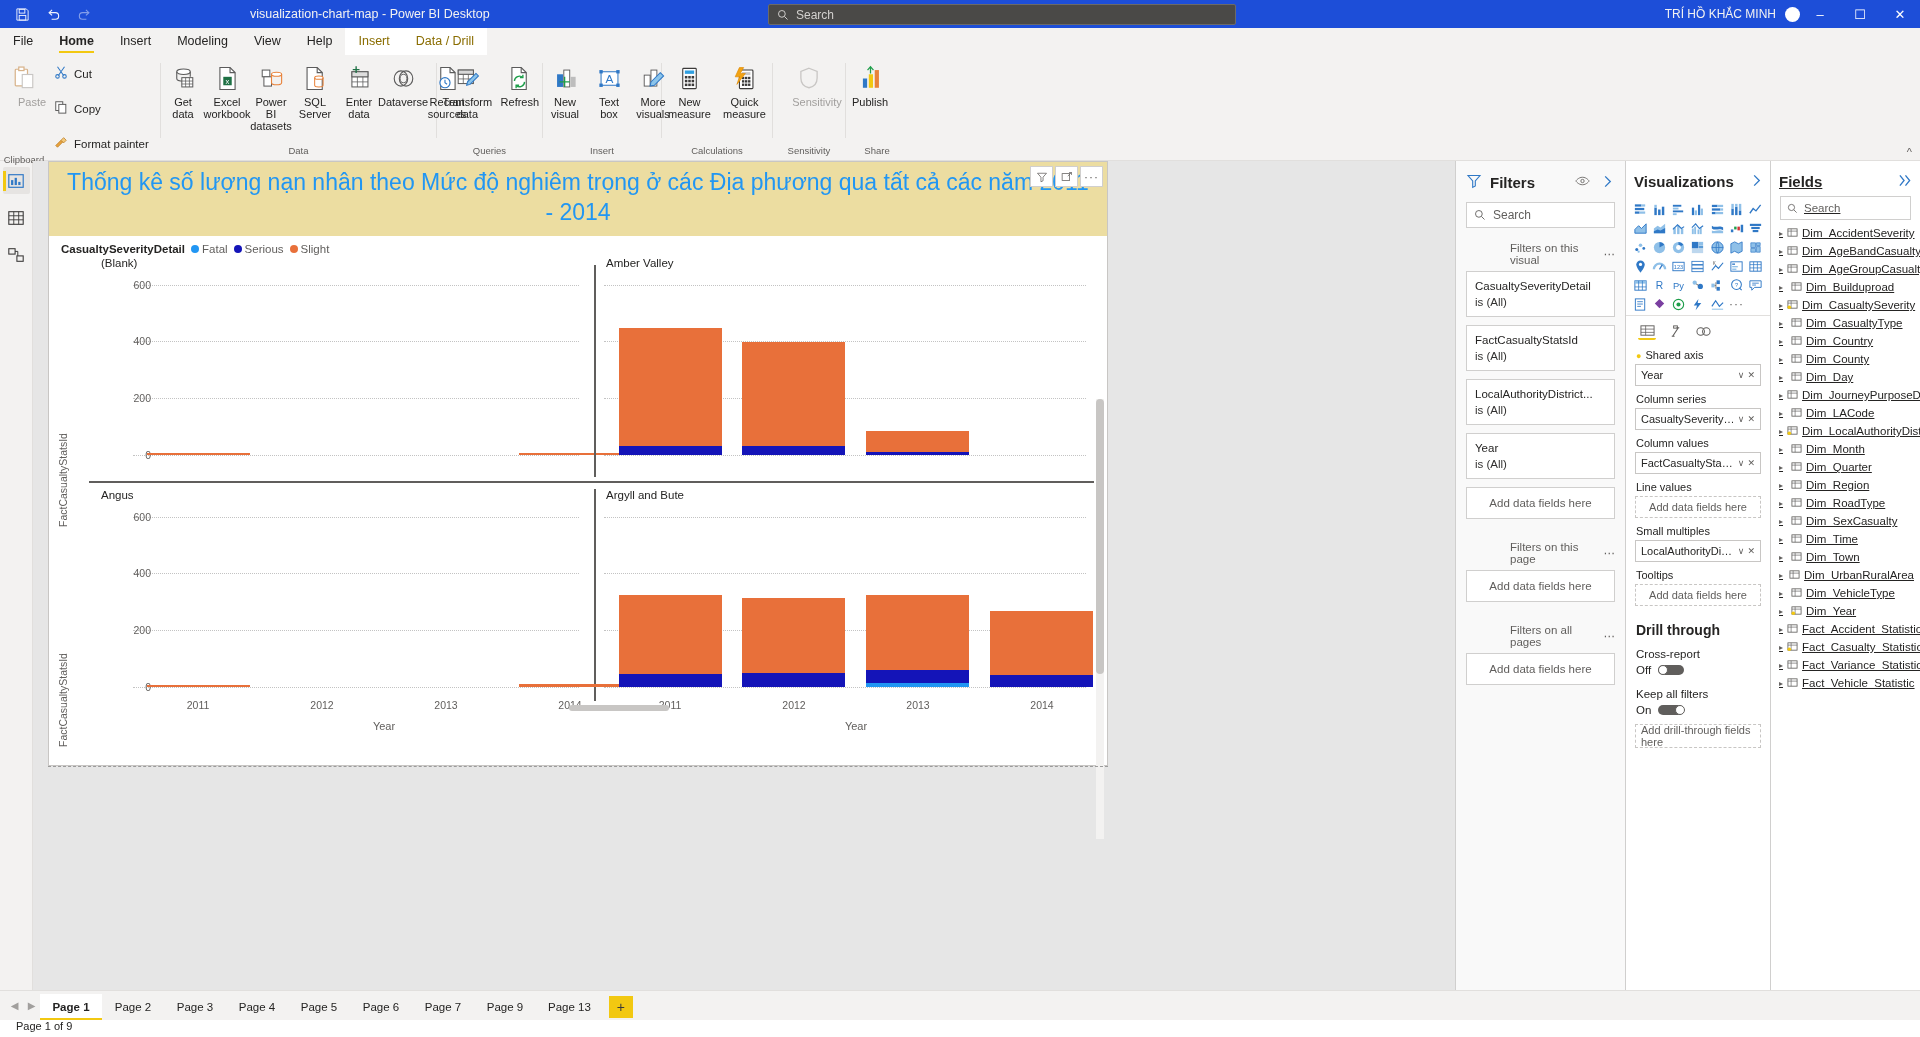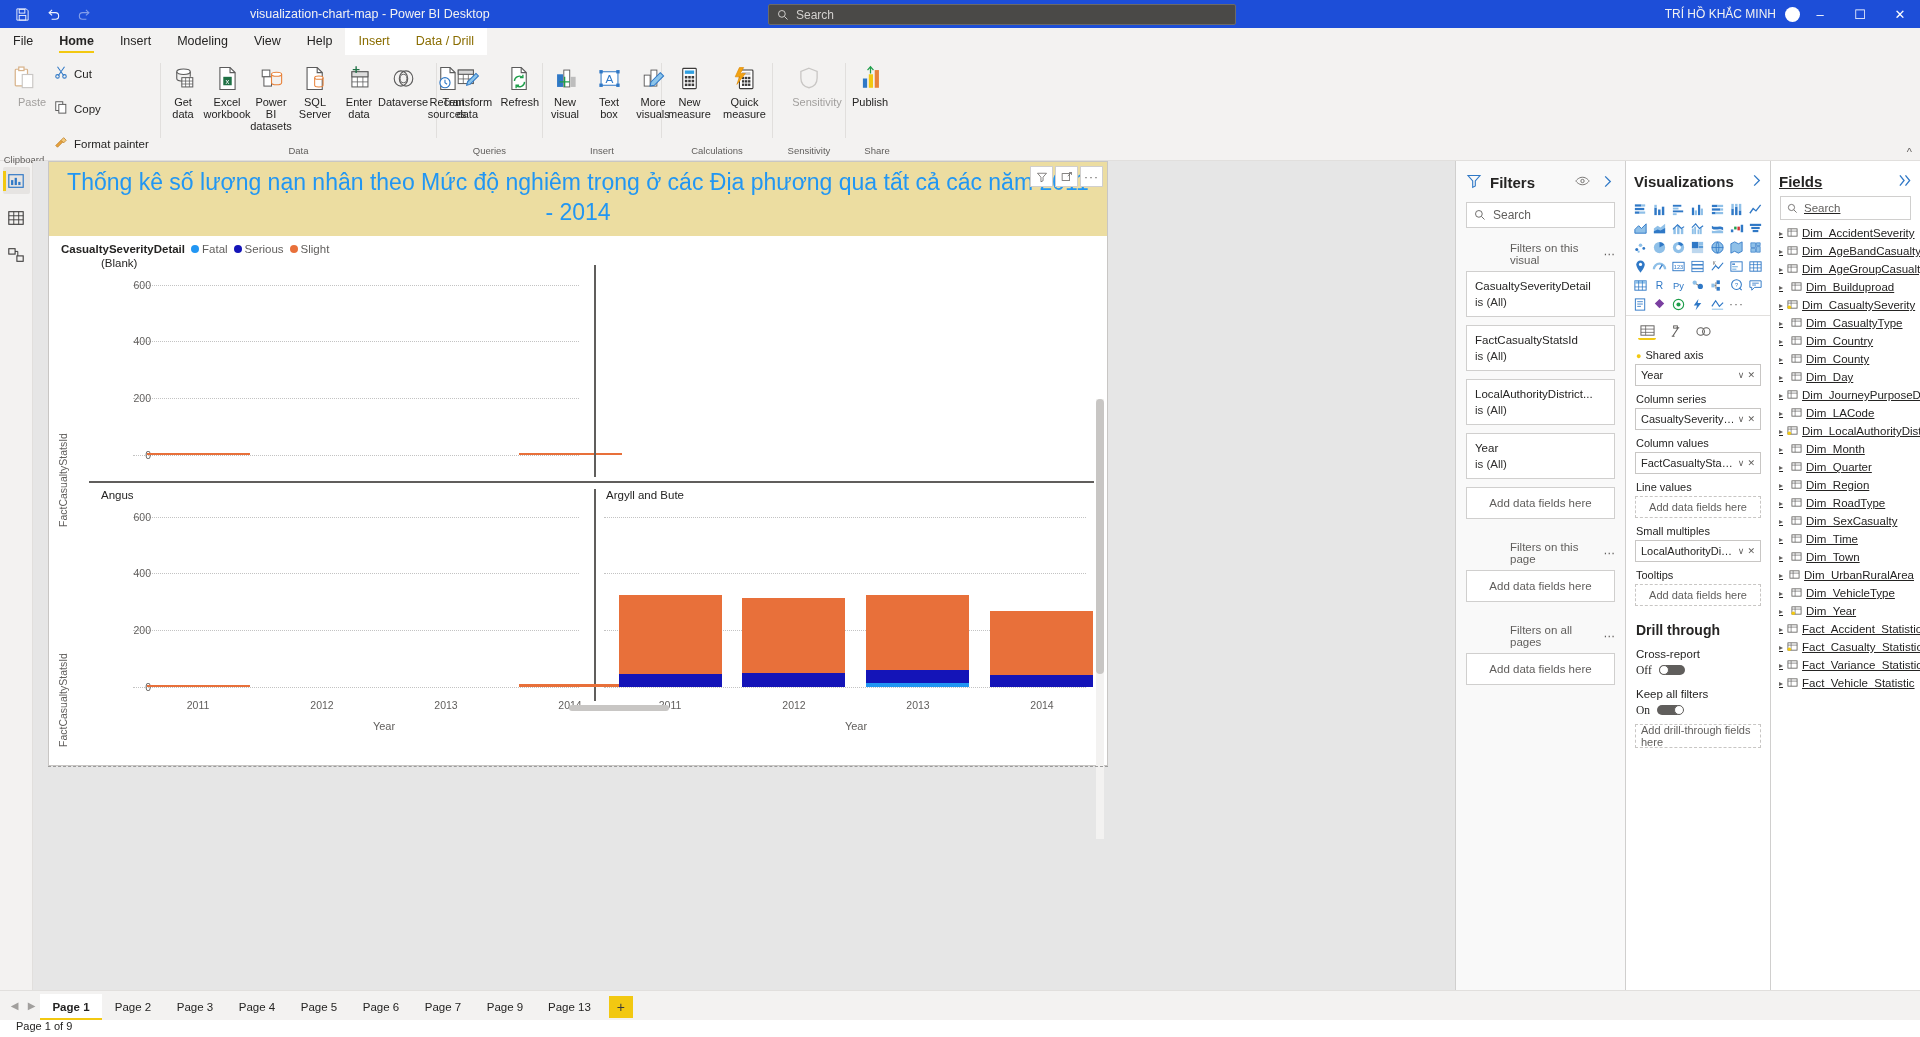--- a/index.html
+++ b/index.html
@@ -170,21 +170,21 @@
   .well{
     margin:0 9px 2px; height:22px; border:1px solid #c8c6c4; background:#fff;
     display:flex; align-items:center; padding:0 5px; font-size:11px; color:#252423;
     cursor:pointer; gap:3px;
   }
   .well .nm{ flex:1; overflow:hidden; white-space:nowrap; text-overflow:ellipsis;}
   .well .cv{ color:#605e5c; font-size:9px; }
   .well.empty{ border:1px dashed #c8c6c4; color:#605e5c; justify-content:center; }
   .drill-h{ font-size:14px; font-weight:bold; padding:14px 10px 6px; }
   .drill-row{ font-size:11.5px; color:#252423; padding:4px 10px 2px; }
-  .tog{ display:flex; align-items:center; gap:7px; padding:2px 10px 8px; font-size:11.5px;font-family:Liberation Serif, serif;}
+  .tog{ display:flex; align-items:center; gap:7px; padding:2px 10px 8px; font-size:11.5px;}
   .switch{ width:26px;height:10px;border-radius:5px;background:#605e5c;position:relative;cursor:pointer;}
   .switch .knob{ position:absolute; width:10px;height:10px;border-radius:50%;background:#fff;border:1.6px solid #605e5c; top:0;}
   .switch.off .knob{ left:0; background:#fff;}
   .switch.on .knob{ right:-1px; background:#fff;}
 
   
   .fields-pane{ width:150px; flex:0 0 150px;text-decoration:underline; }
   .fld-search{
     margin:0 9px 4px; height:24px; border:1px solid #d0cfce; background:#fff;
     display:flex; align-items:center; gap:6px; padding:0 6px; cursor:text;
@@ -632,20 +632,41 @@
                 <div class="ytick" style="top:56px;left:-8px;width:26px;text-align:right">400</div>
               <div class="gl" style="top:113px"></div>
                 <div class="ytick" style="top:113px;left:-8px;width:26px;text-align:right">200</div>
               <div class="gl" style="top:170px"></div>
                 <div class="ytick" style="top:170px;left:-8px;width:26px;text-align:right">0</div>
               <div class="bar" style="left:14px; width:103px; height:2px; bottom:7px; background:#e8703a;"></div>
               <div class="bar" style="left:386px; width:103px; height:2px; bottom:7px; background:#e8703a;"></div>
             </div>
           </div>
 
+          <div class="panel" style="left:545px; top:0; width:500px; height:225px;">
+            <div class="panel-title">Amber Valley</div>
+            <div class="plot" style="position:absolute;left:10px;top:28px;right:8px;height:177px;">
+              <div class="gl" style="top:0"></div>
+              <div class="gl" style="top:56px"></div>
+              <div class="gl" style="top:113px"></div>
+              <div class="gl" style="top:170px"></div>
+              <div class="bar" style="left:15px; width:103px; height:127px; bottom:7px;">
+                <div class="seg" style="bottom:0;height:9px;background:#1414b8"></div>
+                <div class="seg" style="bottom:9px;height:118px;background:#e8703a"></div>
+              </div>
+              <div class="bar" style="left:138px; width:103px; height:113px; bottom:7px;">
+                <div class="seg" style="bottom:0;height:9px;background:#1414b8"></div>
+                <div class="seg" style="bottom:9px;height:104px;background:#e8703a"></div>
+              </div>
+              <div class="bar" style="left:262px; width:103px; height:24px; bottom:7px;">
+                <div class="seg" style="bottom:0;height:3px;background:#1414b8"></div>
+                <div class="seg" style="bottom:3px;height:21px;background:#e8703a"></div>
+              </div>
+            </div>
+          </div>
 
           <div class="vdiv" style="left:545px; top:8px; width:1.5px; height:212px;"></div>
           <div class="vdiv" style="left:40px; top:224px; width:1005px; height:1.5px;"></div>
           <div class="vdiv" style="left:545px; top:232px; width:1.5px; height:212px;"></div>
 
           <div class="panel" style="left:40px; top:232px; width:498px; height:225px;">
             <div class="panel-title">Angus</div>
             <div class="plot" style="position:absolute;left:44px;top:28px;right:8px;height:177px;">
               <div class="gl" style="top:0"></div>
                 <div class="ytick" style="top:0;left:-8px;width:26px;text-align:right">600</div>

